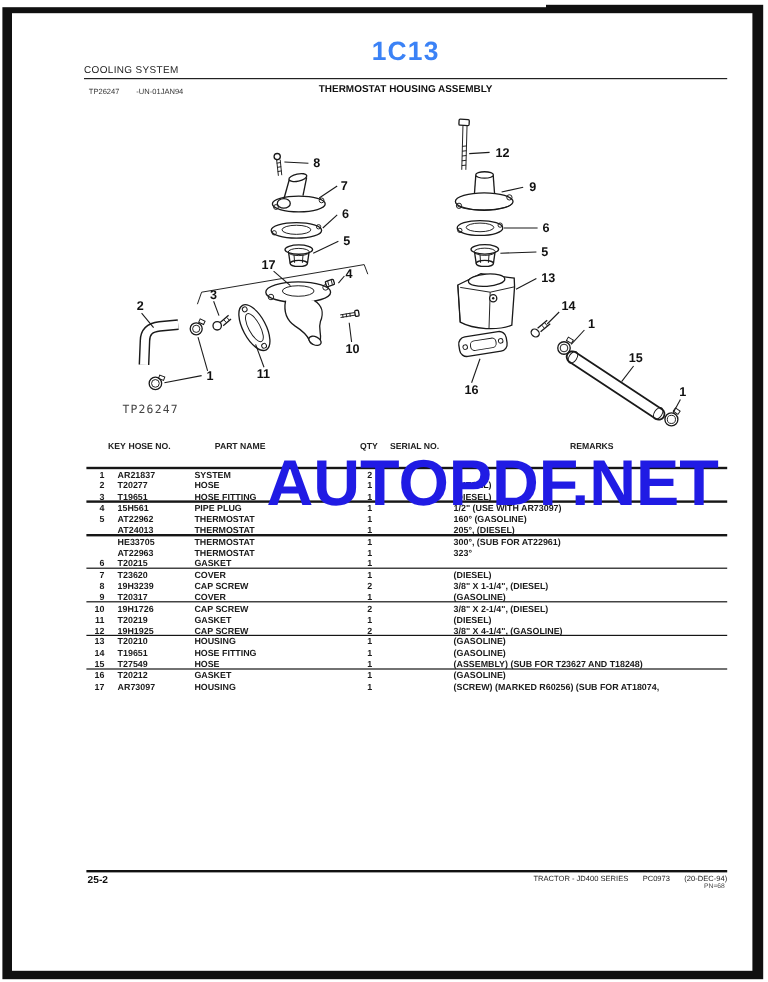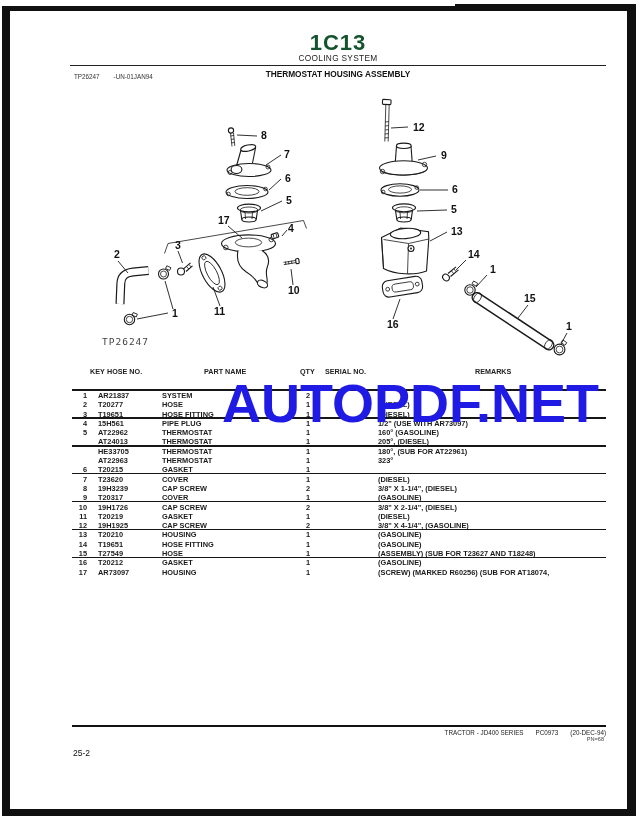--- a/index.html
+++ b/index.html
@@ -4,49 +4,49 @@
 <style>
   *{margin:0;padding:0;box-sizing:border-box}
   html,body{width:640px;height:818px;background:#fff;overflow:hidden}
   body{position:relative;font-family:"Liberation Sans",sans-serif;color:#1c1c1c}
   .abs{position:absolute}
   
   .frame{position:absolute;left:2px;top:4px;width:634px;height:812px;background:#101010}
   .page{position:absolute;left:10px;top:11px;width:617px;height:798px;background:#ffffff}
   .top-notch{position:absolute;left:0;top:0;width:455px;height:6px;background:#ffffff}
   
-  .sect-code{left:70px;top:30px;width:536px;text-align:center;font-size:22px;font-weight:bold;letter-spacing:1px;color:#14532d}
-  .sect-name{left:70px;top:53px;width:536px;text-align:center;font-size:8.3px;color:#222;letter-spacing:.3px}
+  .sect-code{left:70px;top:30px;width:536px;text-align:center;font-size:22px;font-weight:bold;letter-spacing:1px;color:#3b82f6}
+  .sect-name{left:70px;top:53px;width:536px;text-align:left;font-size:8.3px;color:#222;letter-spacing:.3px}
   .head-rule{left:70px;top:64.5px;width:536px;height:1.2px;background:#222}
   .fig-title{left:70px;top:68.5px;width:536px;text-align:center;font-size:8.3px;font-weight:bold;color:#111}
   .fig-meta{left:74px;top:73px;font-size:6.3px;color:#333}
   .fig-meta span{margin-right:14px}
   
   #diagram-svg{position:absolute;left:60px;top:85px;width:550px;height:278px}
   .callout{font:bold 10.5px "Liberation Sans",sans-serif;fill:#111}
   .fig-caption{left:102px;top:336px;font-family:"DejaVu Sans Mono",monospace;font-size:9.5px;letter-spacing:1px;color:#444}
   
   .thead{left:72px;top:367px;width:534px;height:10px;font-size:7.2px;font-weight:600;color:#222;z-index:2}
   .thead span{position:absolute;top:0;white-space:nowrap}
-  .th-key{left:18px}.th-pn{left:35px}.th-name{left:132px}.th-qty{left:228px}.th-sn{left:253px}.th-rm{left:403px}
+  .th-key{left:18px}.th-pn{left:35px}.th-name{left:107px}.th-qty{left:228px}.th-sn{left:253px}.th-rm{left:403px}
   .tbody{left:72px;top:391px;width:534px;z-index:2;font-size:7.4px;font-weight:700;color:#1a1a1a}
   .trow{position:relative;height:9.3px;line-height:9.3px}
   .trow span{position:absolute;top:0;white-space:nowrap}
   .c-key{left:0;width:15px;text-align:right}
   .c-pn{left:26px}
   .c-name{left:90px}
   .c-qty{left:229px;width:14px;text-align:center}
   .c-sn{left:262px}
   .c-rm{left:306px}
   .tline{position:absolute;left:0;width:534px;height:1.4px;background:#161616}
   
   .watermark{left:174px;top:376px;font-size:54px;font-weight:bold;line-height:1;letter-spacing:0;z-index:5;white-space:nowrap}
   
   .foot-rule{left:72px;top:725px;width:534px;height:2px;background:#111}
-  .page-num{left:73px;top:748px;font-size:8.5px;font-weight:normal;color:#111}
+  .page-num{left:73px;top:728px;font-size:8.5px;font-weight:bold;color:#111}
   .foot-right{left:206px;top:728.5px;width:400px;text-align:right;font-size:6.3px;color:#222}
   .foot-right span{margin-left:12px}
   .foot-pn{left:206px;top:736px;width:398px;text-align:right;font-size:5.6px;color:#444}
   svg .ln{stroke:#1a1a1a;stroke-width:1.1;fill:none}
   svg .thin{stroke:#1a1a1a;stroke-width:.8;fill:none}
   svg .wfill{stroke:#1a1a1a;stroke-width:1.1;fill:#fff}
   svg .leader{stroke:#1a1a1a;stroke-width:.9}
 </style>
 </head>
 <body>
@@ -325,21 +325,21 @@
       <span class="c-qty">1</span>
       <span class="c-sn"></span>
       <span class="c-rm">205°, (DIESEL)</span>
     </div>
     <div class="trow">
       <span class="c-key"></span>
       <span class="c-pn">HE33705</span>
       <span class="c-name">THERMOSTAT</span>
       <span class="c-qty">1</span>
       <span class="c-sn"></span>
-      <span class="c-rm">180°, (SUB FOR AT22961)</span>
+      <span class="c-rm">300°, (SUB FOR AT22961)</span>
     </div>
     <div class="trow">
       <span class="c-key"></span>
       <span class="c-pn">AT22963</span>
       <span class="c-name">THERMOSTAT</span>
       <span class="c-qty">1</span>
       <span class="c-sn"></span>
       <span class="c-rm">323°</span>
     </div>
     <div class="trow">

